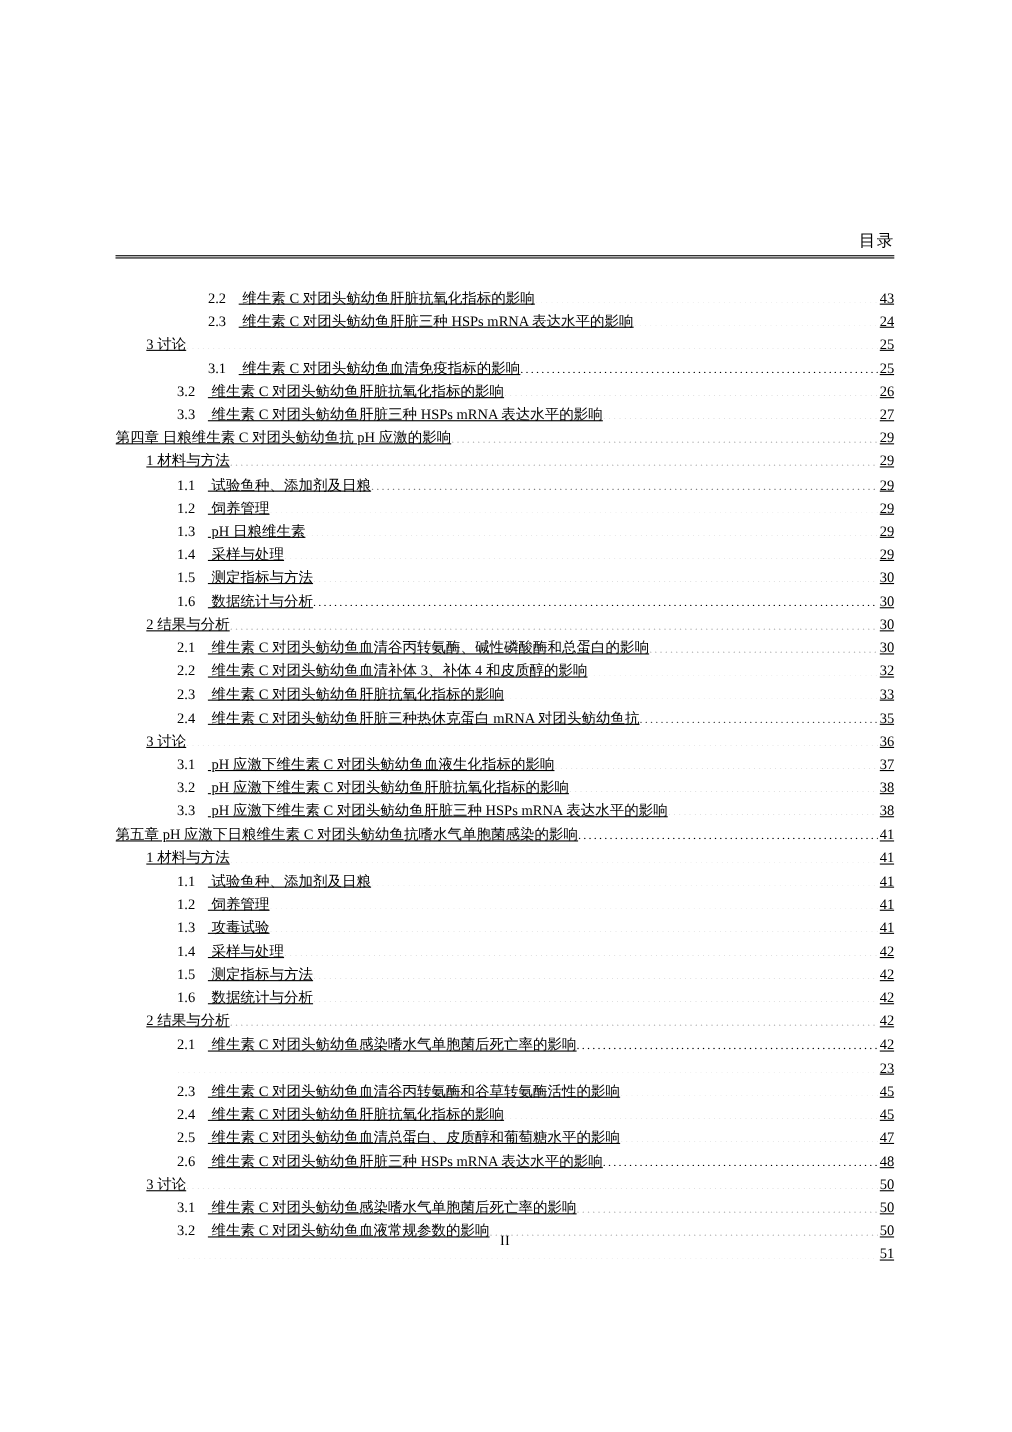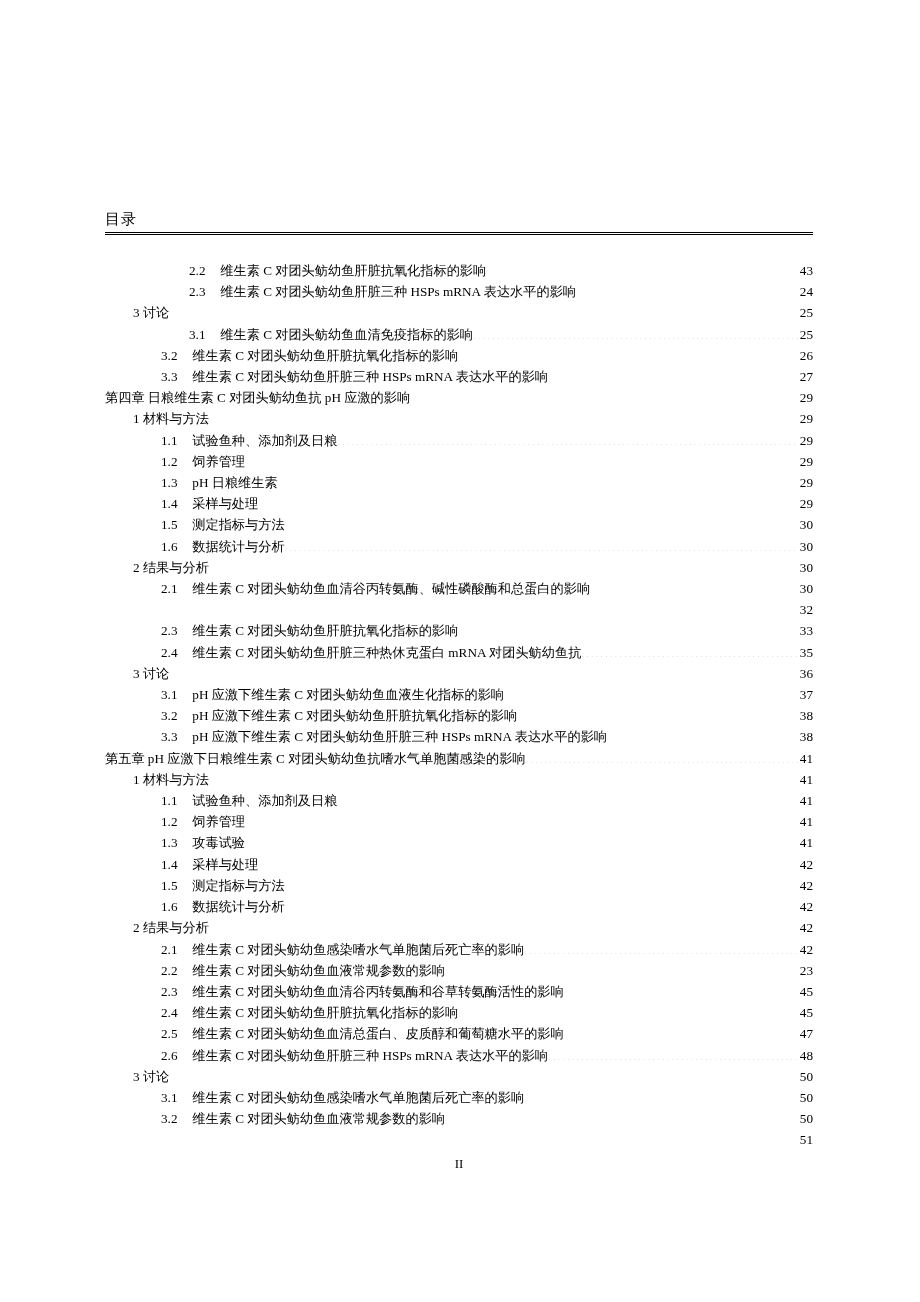--- a/index.html
+++ b/index.html
@@ -11,34 +11,35 @@
     position: relative;
     color: #000;
   }
   .page {
     position: absolute;
     left: 105px;
     top: 210px;
     width: 708px;
   }
   .header-title {
-    text-align: left;
+    text-align: right;
     font-size: 15px;
     padding-bottom: 3px;
     letter-spacing: 1px;
   }
   .header-line {
     border-top: 1px solid #000;
     margin-bottom: 1px;
   }
   .header-line.thin { border-top-width: 0.5px; }
   .toc {
     margin-top: 25px;
     font-size: 13.2px;
     line-height: 21.2px;
+    text-decoration: underline;
   }
   .toc-row {
     display: flex;
     align-items: baseline;
     white-space: nowrap;
     overflow: hidden;
   }
   .toc-label { flex: 0 0 auto; }
   .toc-dots {
     flex: 1 1 auto;
@@ -66,21 +67,20 @@
   .l2 .num { display: inline-block; min-width: 28px; }
   .l3 .num { display: inline-block; min-width: 28px; }
   .footer {
     position: absolute;
     left: 0;
     width: 708px;
     text-align: center;
     top: 910px;
     font-size: 13px;
     font-family: "Times New Roman", serif;
-    margin-top: 36px;
   }
 </style>
 </head>
 <body>
 
 <div class="page">
   <div class="header-title">目录</div>
   <div class="header-line"></div>
   <div class="header-line thin"></div>
 
@@ -159,20 +159,21 @@
         <span class="toc-label">2   结果与分析</span>
         <span class="toc-dots"></span>
         <span class="toc-page">30</span>
       </div>
       <div class="toc-row l2">
         <span class="toc-label"><span class="num">2.1</span><span> 维生素 C 对团头鲂幼鱼血清谷丙转氨酶、碱性磷酸酶和总蛋白的影响</span></span>
         <span class="toc-dots"></span>
         <span class="toc-page">30</span>
       </div>
       <div class="toc-row l2">
+        <span class="toc-label"><span class="num">2.2</span><span> 维生素 C 对团头鲂幼鱼血清补体 3、补体 4 和皮质醇的影响</span></span>
         <span class="toc-dots"></span>
         <span class="toc-page">32</span>
       </div>
       <div class="toc-row l2">
         <span class="toc-label"><span class="num">2.3</span><span> 维生素 C 对团头鲂幼鱼肝脏抗氧化指标的影响</span></span>
         <span class="toc-dots"></span>
         <span class="toc-page">33</span>
       </div>
       <div class="toc-row l2">
         <span class="toc-label"><span class="num">2.4</span><span> 维生素 C 对团头鲂幼鱼肝脏三种热休克蛋白 mRNA 对团头鲂幼鱼抗</span></span>
@@ -243,21 +244,20 @@
         <span class="toc-label">2   结果与分析</span>
         <span class="toc-dots"></span>
         <span class="toc-page">42</span>
       </div>
       <div class="toc-row l2">
         <span class="toc-label"><span class="num">2.1</span><span> 维生素 C 对团头鲂幼鱼感染嗜水气单胞菌后死亡率的影响</span></span>
         <span class="toc-dots"></span>
         <span class="toc-page">42</span>
       </div>
       <div class="toc-row l2">
-        <span class="toc-label"><span class="num">2.2</span><span> 维生素 C 对团头鲂幼鱼血液常规参数的影响</span></span>
         <span class="toc-dots"></span>
         <span class="toc-page">23</span>
       </div>
       <div class="toc-row l2">
         <span class="toc-label"><span class="num">2.3</span><span> 维生素 C 对团头鲂幼鱼血清谷丙转氨酶和谷草转氨酶活性的影响</span></span>
         <span class="toc-dots"></span>
         <span class="toc-page">45</span>
       </div>
       <div class="toc-row l2">
         <span class="toc-label"><span class="num">2.4</span><span> 维生素 C 对团头鲂幼鱼肝脏抗氧化指标的影响</span></span>

